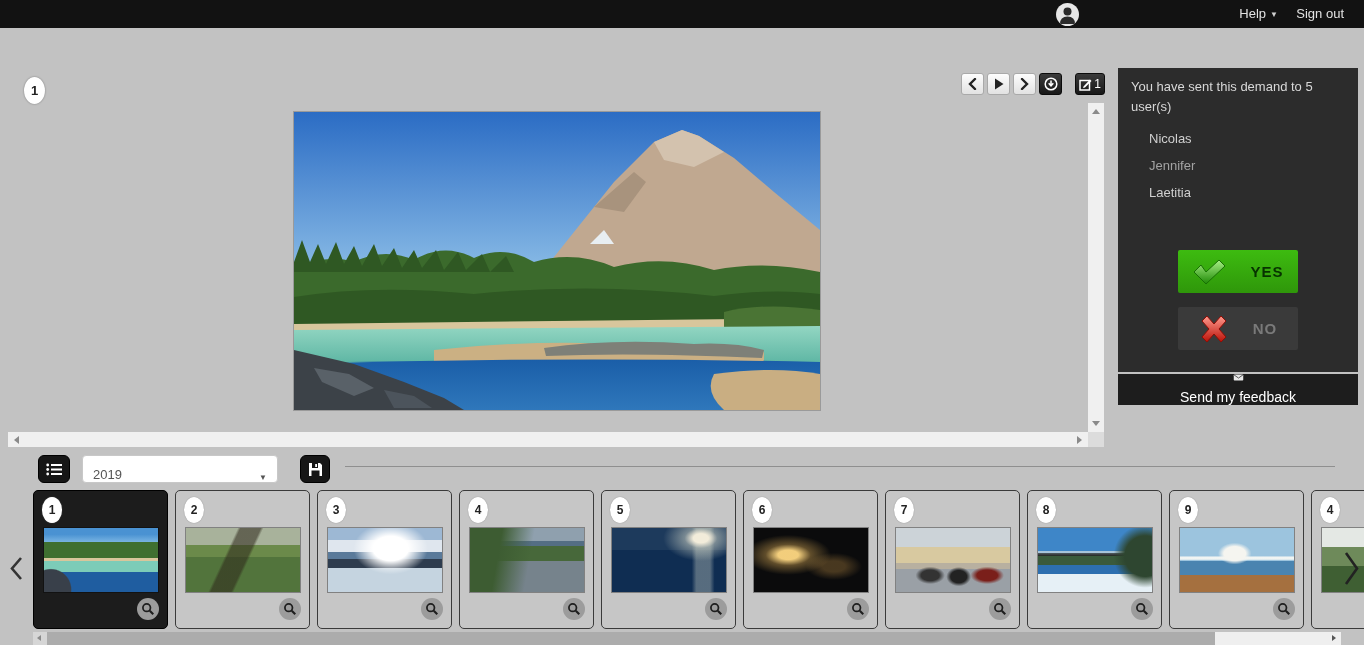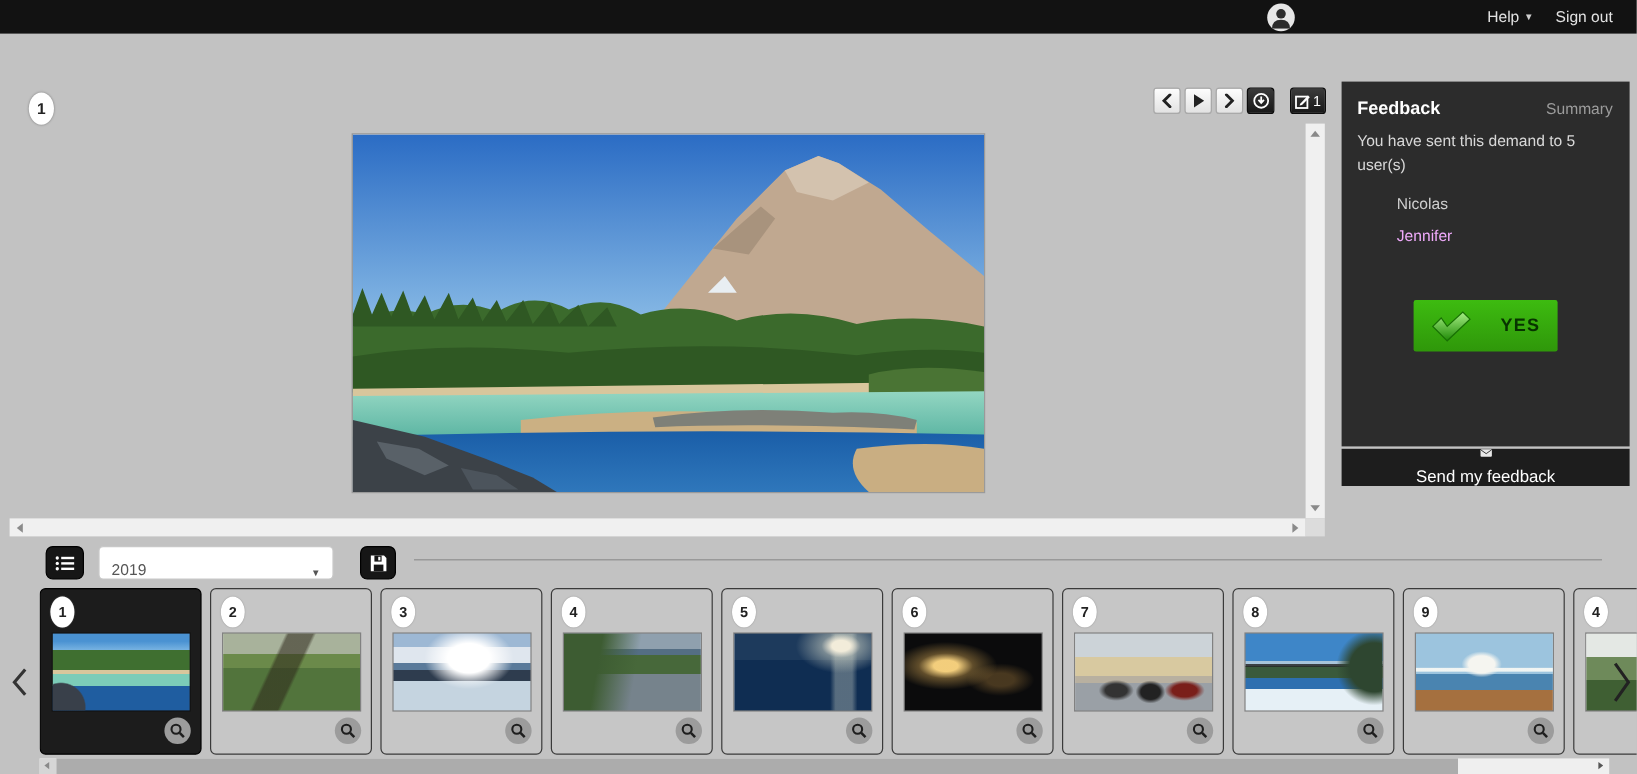--- a/index.html
+++ b/index.html
@@ -44,22 +44,22 @@
   .arr-left  { left:6px; top:4px;  border-top:4px solid transparent; border-bottom:4px solid transparent; border-right:5px solid #8a8a8a; }
   .arr-right { right:6px; top:4px; border-top:4px solid transparent; border-bottom:4px solid transparent; border-left:5px solid #8a8a8a; }
 
   
   .sidebar { position:absolute; left:1118px; top:68px; width:240px; height:304px; background:#2c2c2c; color:#ddd; }
   .sb-head { display:flex; justify-content:space-between; align-items:baseline; padding:14px 14px 0 13px; }
   .sb-title { font-size:15px; font-weight:bold; color:#fff; }
   .sb-summary { font-size:13px; color:#9c9c9c; cursor:pointer; }
   .sb-msg { font-size:13px; color:#d8d8d8; padding:9px 18px 0 13px; line-height:20px; }
   .recipients { margin-top:8px; }
-  .recipient { font-size:13px; color:#cfcfcf; padding:6px 0 6px 46px; }
-  .recipient.highlighted { color:#f0abfc; }
+  .recipient { font-size:13px; color:#cfcfcf; padding:6px 0 6px 31px; }
+  .recipient.highlighted { color:#a3a3a3; }
   .vote-btn { position:absolute; left:60px; width:120px; height:43px; border:none; border-radius:2px;
               display:flex; align-items:center; justify-content:center; gap:24px; cursor:pointer;
               font-size:15px; font-weight:bold; letter-spacing:1px; }
   .yes-btn { top:182px; background:linear-gradient(#3dbb10,#2f970a); color:#073300; }
   .no-btn  { top:239px; background:#3a3a3a; color:#7a7a7a; }
   .send-bar { position:absolute; left:1118px; top:374px; width:240px; height:31px; background:#1d1d1d;
               display:flex; align-items:center; justify-content:center; gap:8px; color:#fff;
               font-size:14px; cursor:pointer;flex-direction:column; }
 
   
@@ -222,41 +222,50 @@
   <div class="arr arr-up"></div>
   <div class="arr arr-down"></div>
 </div>
 <div class="hscroll">
   <div class="arr arr-left"></div>
   <div class="arr arr-right"></div>
 </div>
 <div class="scroll-corner"></div>
 
 <div class="sidebar">
-  <div class="sb-head">
-    <span class="sb-title">Feedback</span>
-    <span class="sb-summary">Summary</span>
-  </div>
   <div class="sb-msg">You have sent this demand to 5 user(s)</div>
   <div class="recipients">
     <div class="recipient">Nicolas</div>
     <div class="recipient highlighted">Jennifer</div>
+    <div class="recipient">Laetitia</div>
   </div>
   <button class="vote-btn yes-btn">
     <svg width="34" height="26" viewBox="0 0 34 26">
       <defs>
           <linearGradient id="ckg" x1="0" y1="0" x2="0" y2="1">
         <stop offset="0" stop-color="#a8ef86"></stop>
             <stop offset="1" stop-color="#1f8a06"></stop>
       </linearGradient>
         </defs>
       <path d="M2 13 L9 6 L14 13 L27 1 L33 7 L14 25 Z" fill="url(#ckg)" stroke="#187004" stroke-width="1"></path>
     </svg>
     <span>YES</span>
   </button>
+  <button class="vote-btn no-btn">
+    <svg width="30" height="28" viewBox="0 0 30 28">
+      <defs>
+          <linearGradient id="xg" x1="0" y1="0" x2="0" y2="1">
+        <stop offset="0" stop-color="#ff9a8e"></stop>
+            <stop offset="1" stop-color="#bb1208"></stop>
+      </linearGradient>
+        </defs>
+      <path d="M3 6 L8 1 L15 9 L22 1 L27 6 L20 14 L27 22 L22 27 L15 19 L8 27 L3 22 L10 14 Z" fill="url(#xg)" stroke="#8f0d05" stroke-width="1"></path>
+    </svg>
+    <span>NO</span>
+  </button>
 </div>
 
 <div class="send-bar">
   <svg width="19" height="13" viewBox="0 0 19 13">
     <rect x="0.7" y="0.7" width="17.6" height="11.6" rx="1.5" fill="#e8e8e8"></rect>
     <path d="M1 1.5 L9.5 7.5 L18 1.5" fill="none" stroke="#1d1d1d" stroke-width="1.3"></path>
   </svg>
   <span>Send my feedback</span>
 </div>
 

